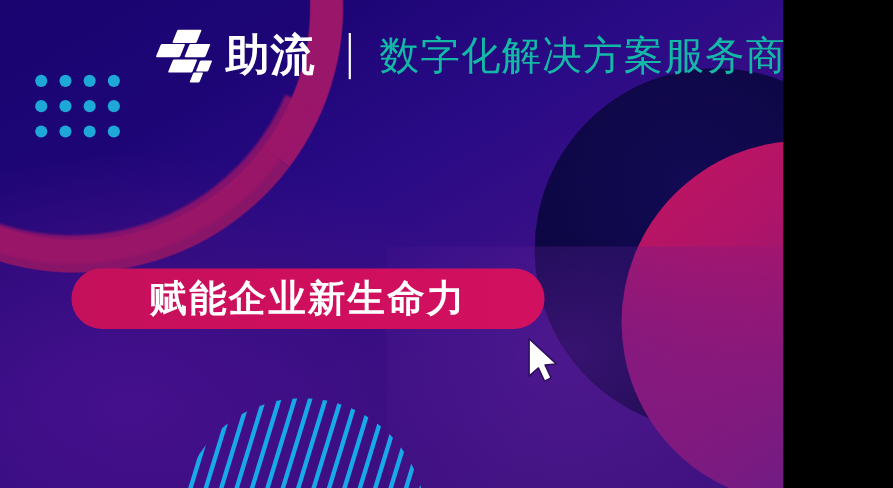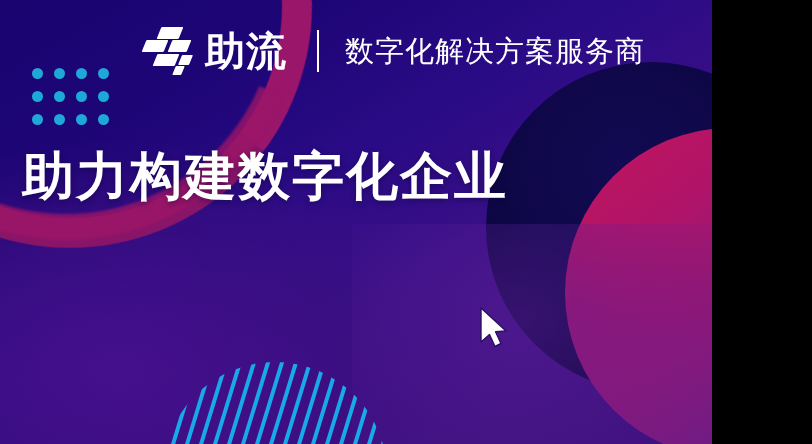--- a/index.html
+++ b/index.html
@@ -189,22 +189,22 @@
     white-space: nowrap;
   }
   .divider {
     width: 2px;
     height: 42px;
     background: #ffffff;
     margin: 0 26px 0 30px;
     flex: none;
   }
   .tagline {
-    color: #ffffff;
-    font-size: 29px;
+    color: #14b8a6;
+    font-size: 36px;
     font-weight: 400;
     letter-spacing: 1px;
     line-height: 1;
     white-space: nowrap;
     text-align: center;
   }
 
   
   .headline {
     position: absolute;
@@ -308,20 +308,22 @@
       <span class="lm3"></span>
       <span class="lm4"></span>
       <span class="lm5"></span>
       <span class="lm6"></span>
     </div>
     <div class="logo-word">助流</div>
     <div class="divider"></div>
     <div class="tagline">数字化解决方案服务商</div>
   </div>
 
-  <div class="headline">助力构建数字化企业</div>
-
+
+  <div class="pill">
+    <span class="pill-text">赋能企业新生命力</span>
+  </div>
 
   <svg class="cursor" viewBox="0 0 34 44">
     <path d="M4 3 L4 37 L12.5 29.5 L18 41.5 L24 38.5 L18.5 26.8 L29 26 Z" fill="#ffffff" stroke="#2b1060" stroke-width="1.4" stroke-linejoin="round"></path>
   </svg>
 
 </div>
 
 </body></html>

